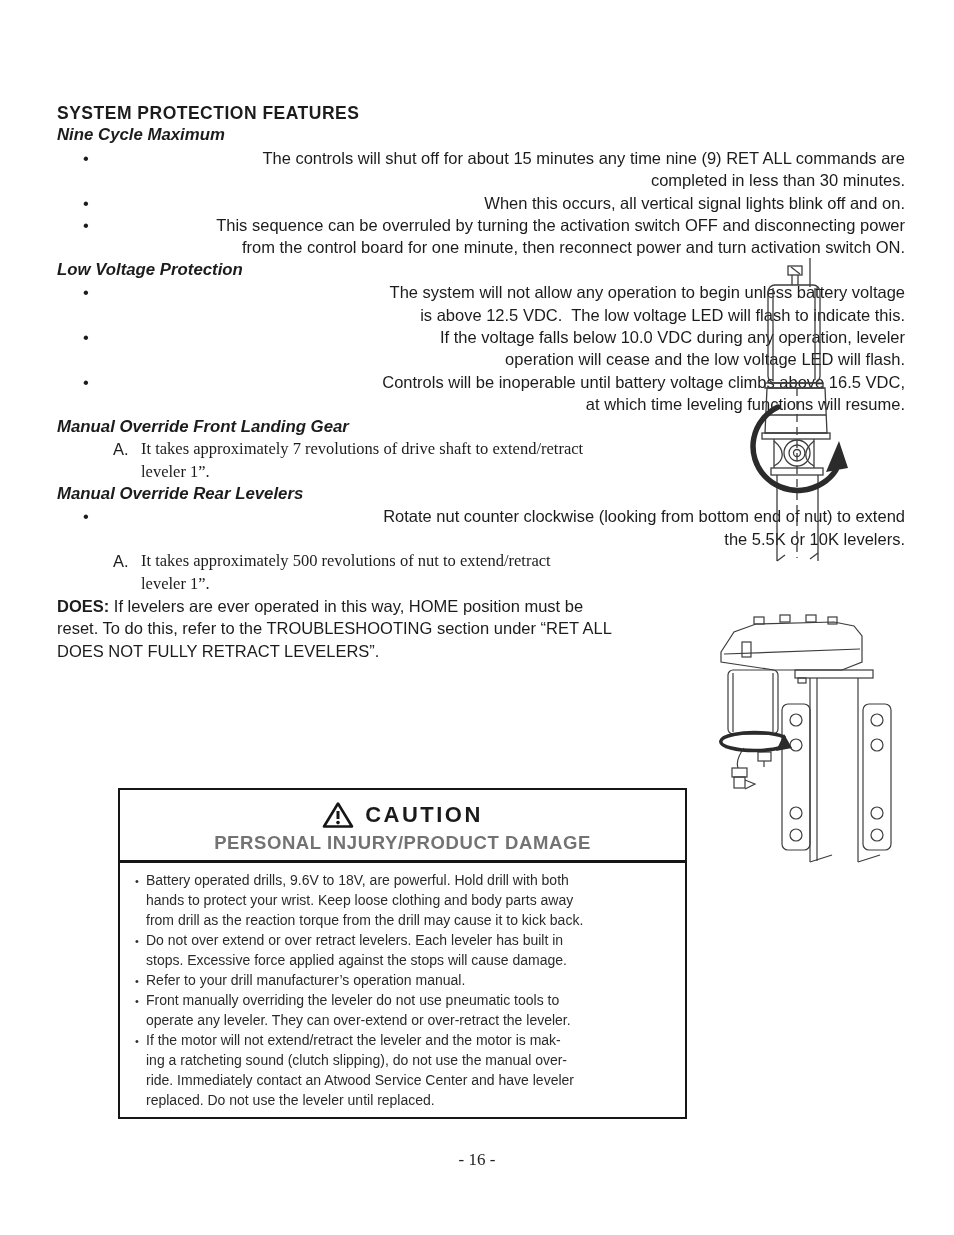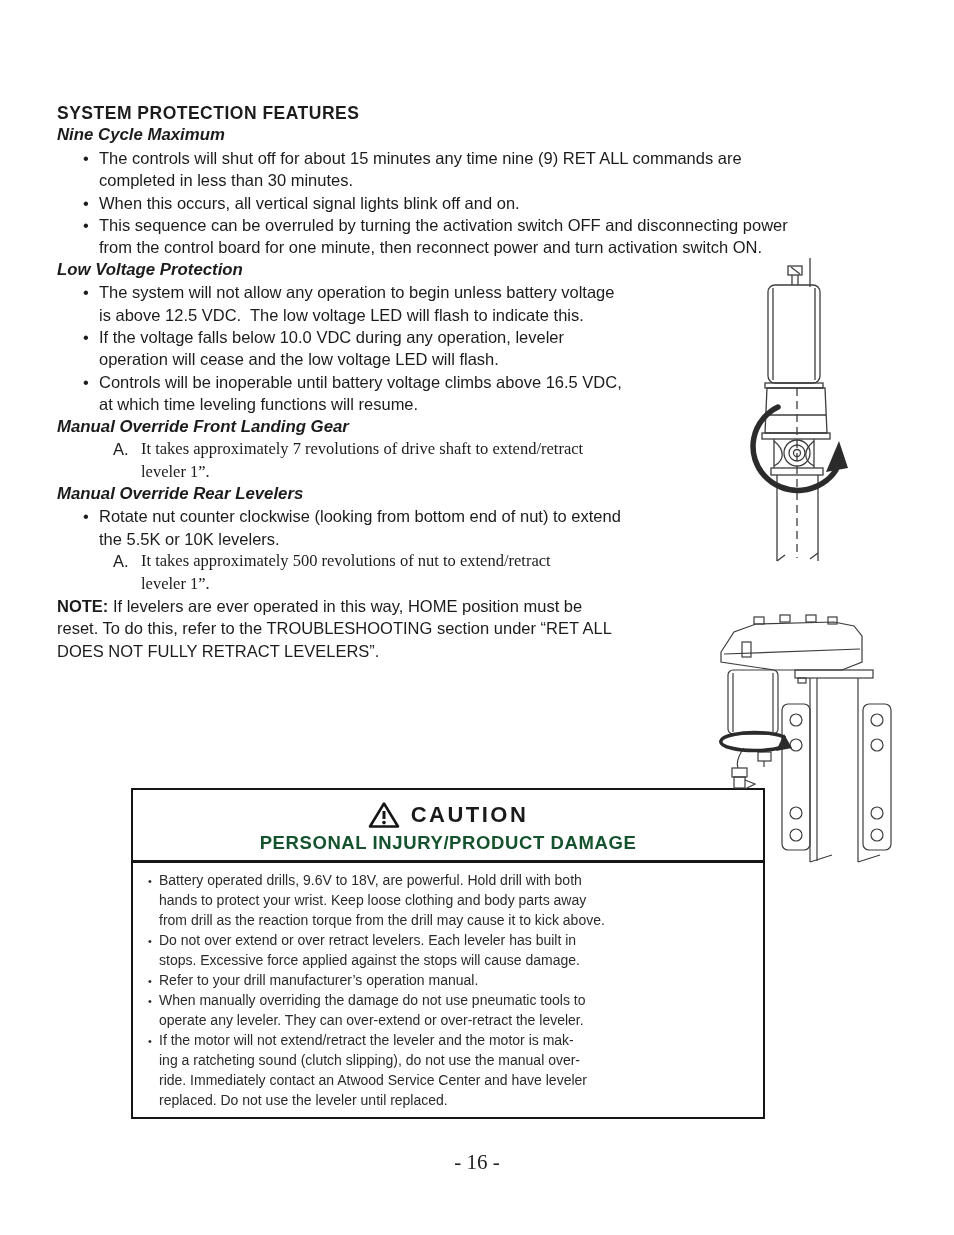--- a/index.html
+++ b/index.html
@@ -4,48 +4,48 @@
 <style>
   * { margin:0; padding:0; box-sizing:border-box; }
   html,body { background:#ffffff; }
   .page {
     position:relative; width:954px; height:1235px; background:#fff;
     font-family:"Liberation Sans", sans-serif; color:#1c1c1c; overflow:hidden;
   }
   .content { position:absolute; left:57px; top:102px; width:848px; font-size:16.5px; line-height:22.4px; }
   .doc-title { font-size:17.5px; font-weight:bold; letter-spacing:0.5px; line-height:22.4px; }
   .sec-heading { font-size:16.8px; font-weight:bold; line-height:22.4px;font-style:italic; }
-  ul.bullets { list-style:none; }
+  ul.bullets { list-style:none;text-align:right; }
   ul.bullets li { position:relative; padding-left:42px; white-space:pre-wrap; }
   ul.bullets li::before { content:"\2022"; position:absolute; left:26px; top:0; }
   .sub-item { display:flex; padding-left:56px; }
   .sub-label { width:28px; flex:none; }
   .sub-text { white-space:pre-wrap;font-family:Liberation Serif, serif; }
   .note { white-space:pre-wrap; }
   .note-label { font-weight:bold; }
 
   .caution-box {
-    position:absolute; left:131px; top:788px; width:634px; height:331px;
+    position:absolute; left:118px; top:788px; width:569px; height:331px;
     border:2px solid #161616; color:#2b2b2b; background:#fff;
   }
   .caution-header { display:flex; justify-content:center; align-items:center; gap:11px; padding-top:11px; }
   .caution-title { font-size:22px; font-weight:bold; letter-spacing:2.5px; color:#1a1a1a; }
-  .caution-subtitle { text-align:center; font-size:18.5px; font-weight:bold; letter-spacing:0.6px; margin-top:3px; color:#14532d; }
+  .caution-subtitle { text-align:center; font-size:18.5px; font-weight:bold; letter-spacing:0.6px; margin-top:3px; color:#737373; }
   .caution-rule { border:none; border-top:3.5px solid #161616; margin-top:6px; }
   ul.caution-list { list-style:none; padding:7px 10px 0 15px; font-size:14px; line-height:20px; }
   ul.caution-list li { position:relative; padding-left:11px; white-space:pre-wrap; }
   ul.caution-list li::before { content:"\2022"; position:absolute; left:0; top:1px; font-size:11px; }
 
   .figure { position:absolute; }
   .fig-front { left:712px; top:258px; width:196px; height:306px; }
   .fig-rear  { left:714px; top:612px; width:190px; height:266px; }
 
   .page-number {
     position:absolute; left:0; right:0; top:1150px; text-align:center;
-    font-family:"Liberation Serif", serif; font-size:21px; color:#222;
+    font-family:"Liberation Serif", serif; font-size:17px; color:#222;
   }
 </style>
 </head>
 <body>
 
 <div class="page">
 
   <div class="content">
     <h1 class="doc-title">SYSTEM PROTECTION FEATURES</h1>
 
@@ -79,44 +79,44 @@
     <ul class="bullets">
       <li>Rotate nut counter clockwise (looking from bottom end of nut) to extend
 the 5.5K or 10K levelers.</li>
     </ul>
     <div class="sub-item">
       <span class="sub-label">A.</span>
       <span class="sub-text">It takes approximately 500 revolutions of nut to extend/retract
 leveler 1”.</span>
     </div>
 
-    <p class="note"><span class="note-label">NOTE:</span><span> If levelers are ever operated in this way, HOME position must be
+    <p class="note"><span class="note-label">DOES:</span><span> If levelers are ever operated in this way, HOME position must be
 reset. To do this, refer to the TROUBLESHOOTING section under “RET ALL
 DOES NOT FULLY RETRACT LEVELERS”.</span></p>
   </div>
 
   <div class="caution-box">
     <div class="caution-header">
       <svg class="caution-tri" width="32" height="28" viewBox="0 0 32 28">
         <path d="M16 2.5 L30 25.5 L2 25.5 Z" fill="none" stroke="#161616" stroke-width="2.6" stroke-linejoin="round"></path>
         <line x1="16" y1="10" x2="16" y2="18" stroke="#161616" stroke-width="3"></line>
         <circle cx="16" cy="21.6" r="1.8" fill="#161616"></circle>
       </svg>
       <span class="caution-title">CAUTION</span>
     </div>
     <div class="caution-subtitle">PERSONAL INJURY/PRODUCT DAMAGE</div>
     <hr class="caution-rule">
     <ul class="caution-list">
       <li>Battery operated drills, 9.6V to 18V, are powerful. Hold drill with both
 hands to protect your wrist. Keep loose clothing and body parts away
-from drill as the reaction torque from the drill may cause it to kick above.</li>
+from drill as the reaction torque from the drill may cause it to kick back.</li>
       <li>Do not over extend or over retract levelers. Each leveler has built in
 stops. Excessive force applied against the stops will cause damage.</li>
       <li>Refer to your drill manufacturer’s operation manual.</li>
-      <li>When manually overriding the damage do not use pneumatic tools to
+      <li>Front manually overriding the leveler do not use pneumatic tools to
 operate any leveler. They can over-extend or over-retract the leveler.</li>
       <li>If the motor will not extend/retract the leveler and the motor is mak-
 ing a ratcheting sound (clutch slipping), do not use the manual over-
 ride. Immediately contact an Atwood Service Center and have leveler
 replaced. Do not use the leveler until replaced.</li>
     </ul>
   </div>
 
   <svg class="figure fig-front" viewBox="0 0 196 306">
     <g fill="none" stroke="#3d3d3d" stroke-width="1.3">

